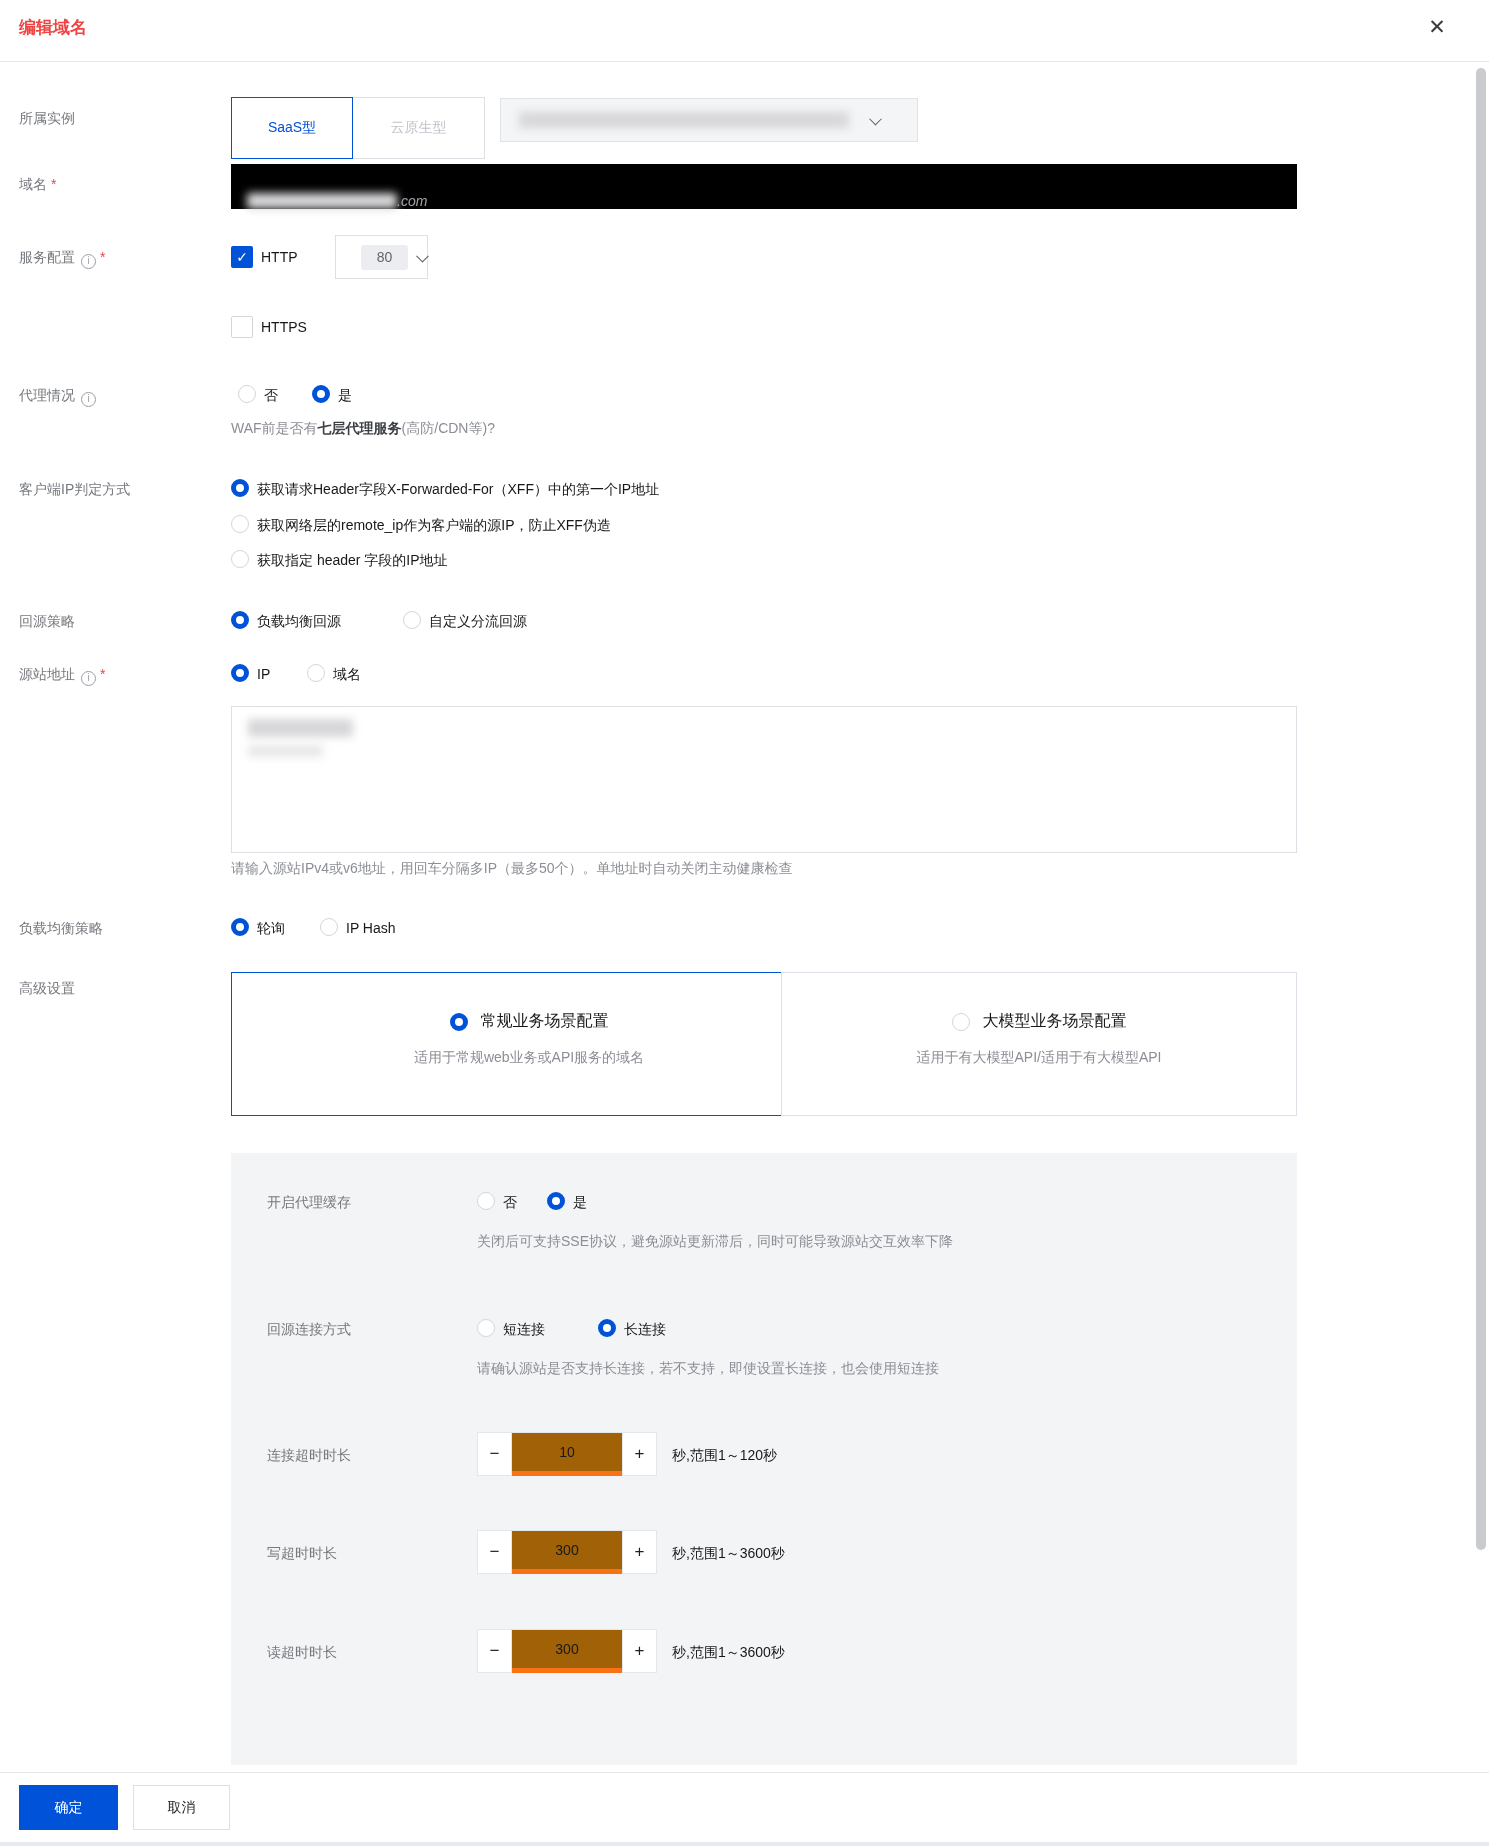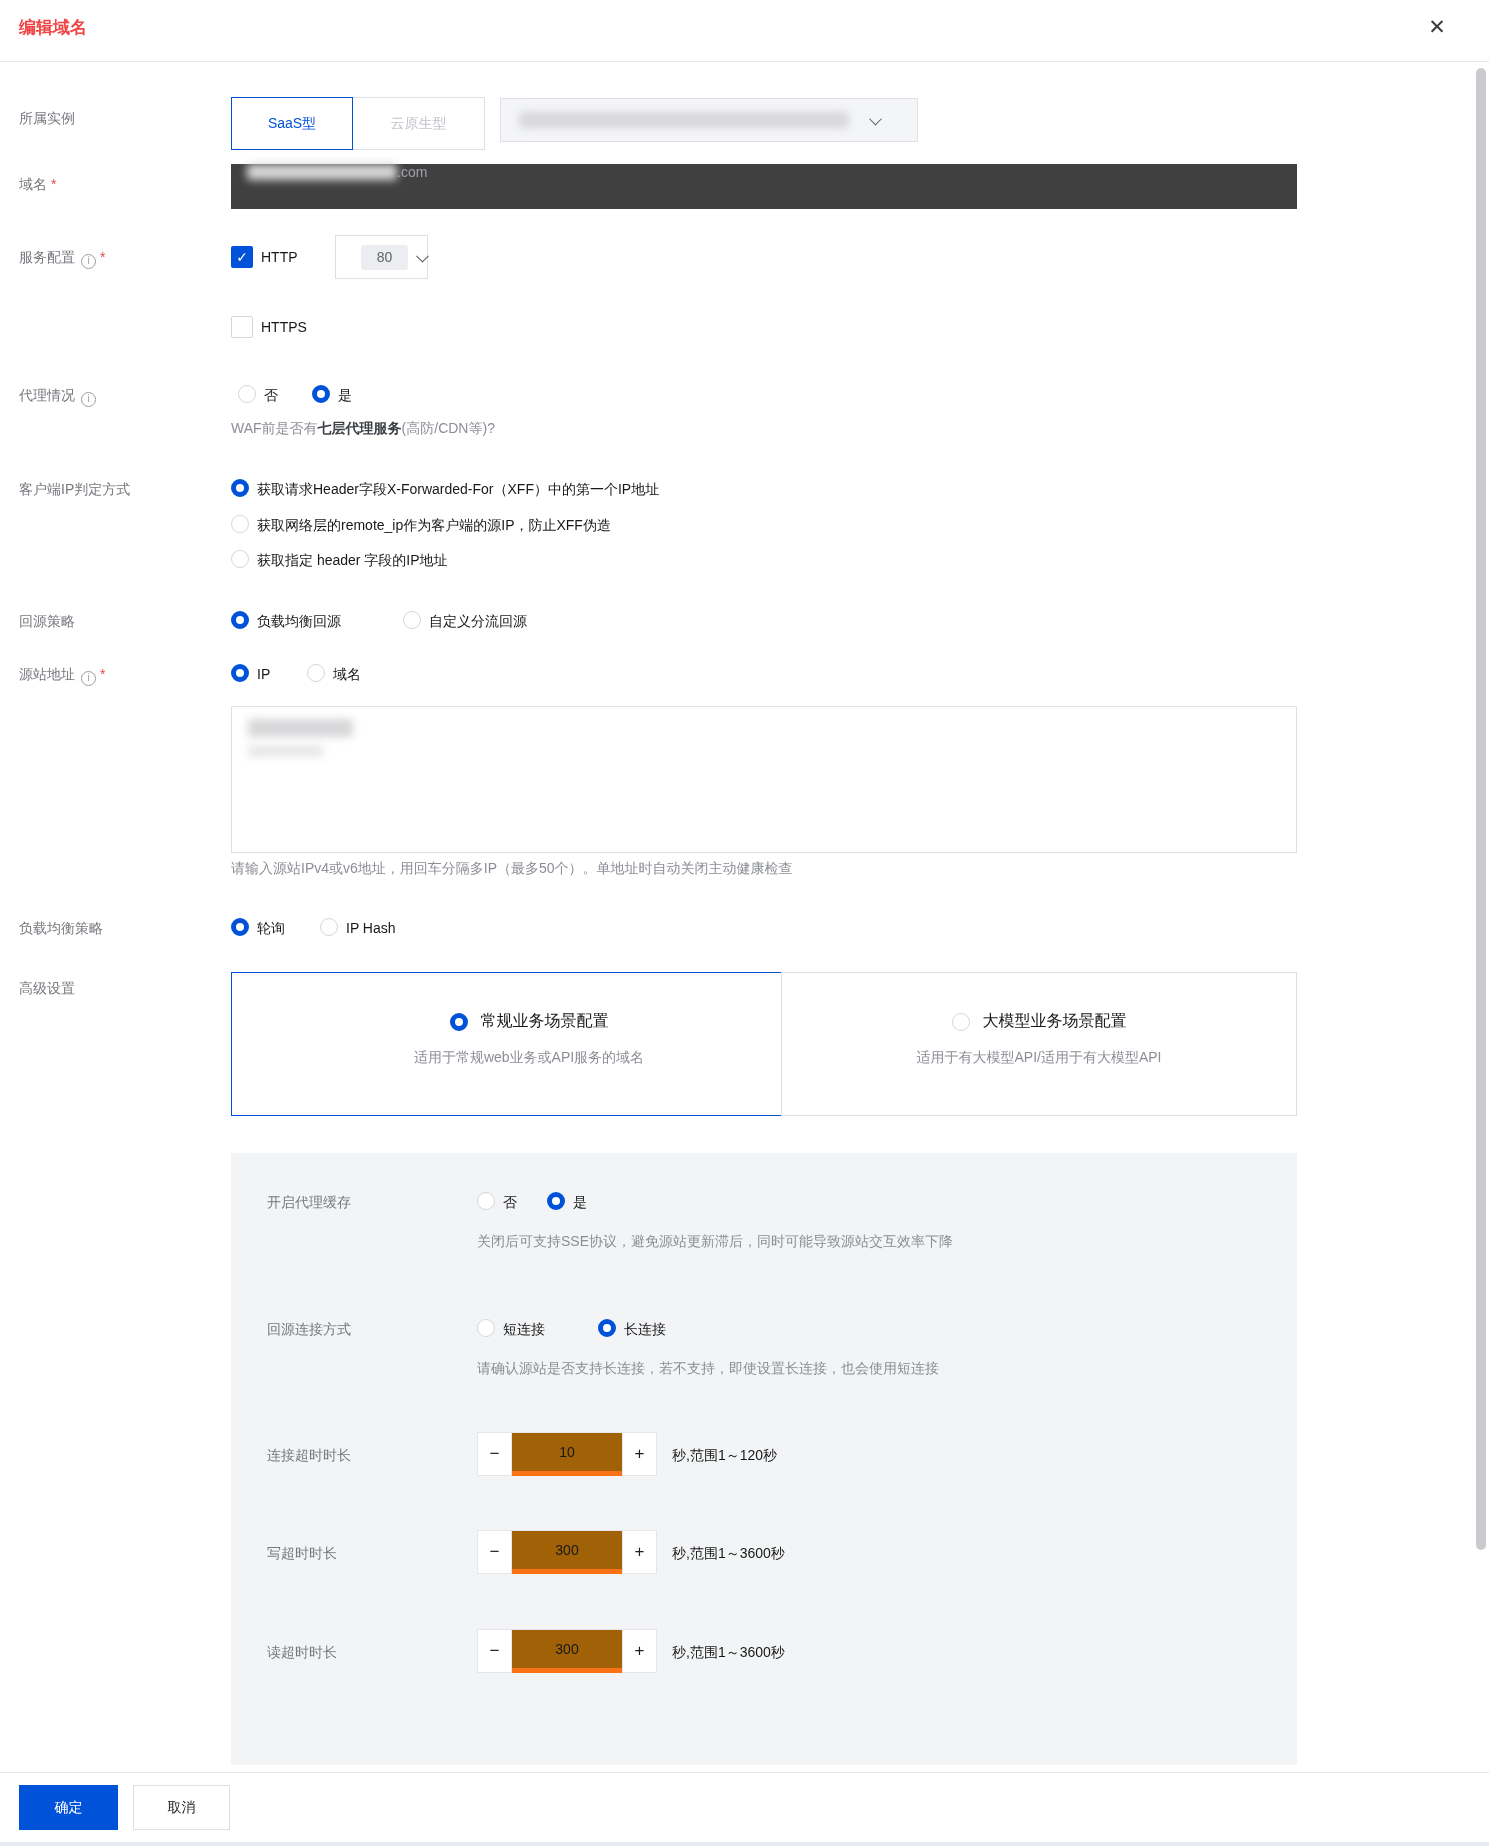--- a/index.html
+++ b/index.html
@@ -16,30 +16,30 @@
   .dlg-close { left:1420px; top:10px; width:34px; height:34px; display:flex; align-items:center; justify-content:center;
                font-size:21px; color:#3c3c3c; cursor:pointer; }
   .hr { left:0; width:1489px; height:1px; background:#e7e7e7; }
   
   .lbl { font-size:14px; color:#75787d; white-space:nowrap; }
   .req { color:#e54545; margin-left:4px; }
   .info { display:inline-flex; width:15px; height:15px; border:1px solid #9b9ea3; border-radius:50%;
           color:#9b9ea3; font-size:10px; line-height:1; align-items:center; justify-content:center;
           margin-left:6px; vertical-align:-2px; font-style:normal; }
   
-  .tab { height:53px; display:flex; align-items:center; justify-content:center; background:#fff; cursor:pointer; }
+  .tab { height:62px; display:flex; align-items:center; justify-content:center; background:#fff; cursor:pointer; }
   .tab.sel { border:1px solid #0052d9; color:#0052d9; z-index:2; }
   .tab.dis { border:1px solid #dcdfe4; color:#bfc3c9; }
   
   .select { background:#f4f5f7; border:1px solid #e0e2e7; display:flex; align-items:center; cursor:pointer; }
   .chev { display:inline-block; width:9px; height:9px; border-right:1.6px solid #5b5e64;
           border-bottom:1.6px solid #5b5e64; transform:rotate(45deg) translate(-1px,-1px); }
   .blur { background:#d7d7d9; filter:blur(4px); border-radius:2px; }
   .blur.light { background:#e7e7e9; }
-  .input-dis { background:#404040; display:flex; align-items:flex-start; color:#9ea2a8; }
+  .input-dis { background:#000000; display:flex; align-items:flex-end; color:#9ea2a8;font-style:italic; }
   
   .cbx { width:22px; height:22px; border-radius:2px; display:flex; align-items:center; justify-content:center; cursor:pointer; }
   .cbx.on { background:#0052d9; color:#fff; font-size:14px; font-weight:700; }
   .cbx.off { background:#fff; border:1px solid #d4d6da; }
   
   .radio { width:18px; height:18px; border-radius:50%; background:#fff; display:inline-block; flex:none; cursor:pointer; }
   .radio.on { border:5px solid #0052d9; }
   .radio.off { border:1px solid #d4d6da; }
   .opt { font-size:14px; color:#181818; white-space:nowrap; }
   .help { font-size:14px; color:#8b8e95; white-space:nowrap; }

